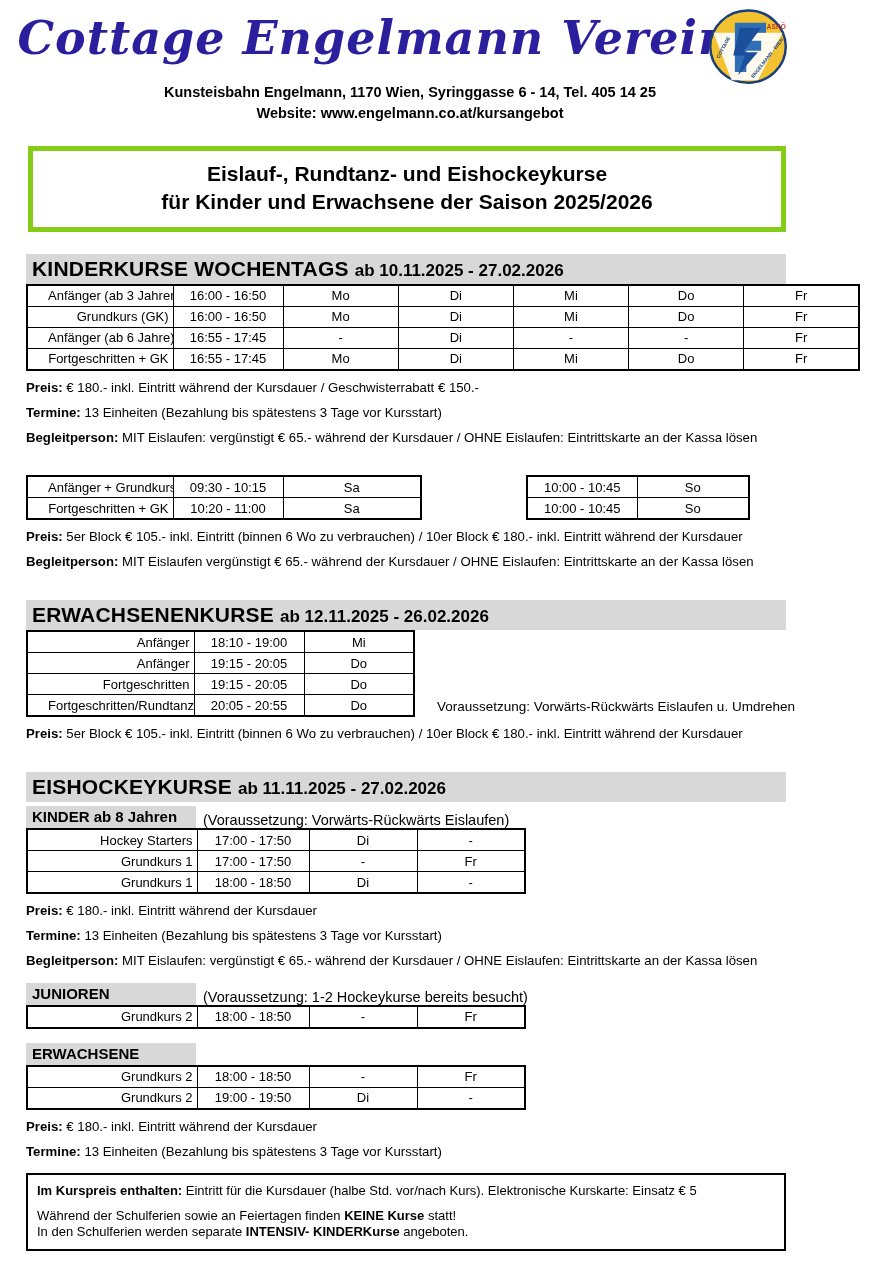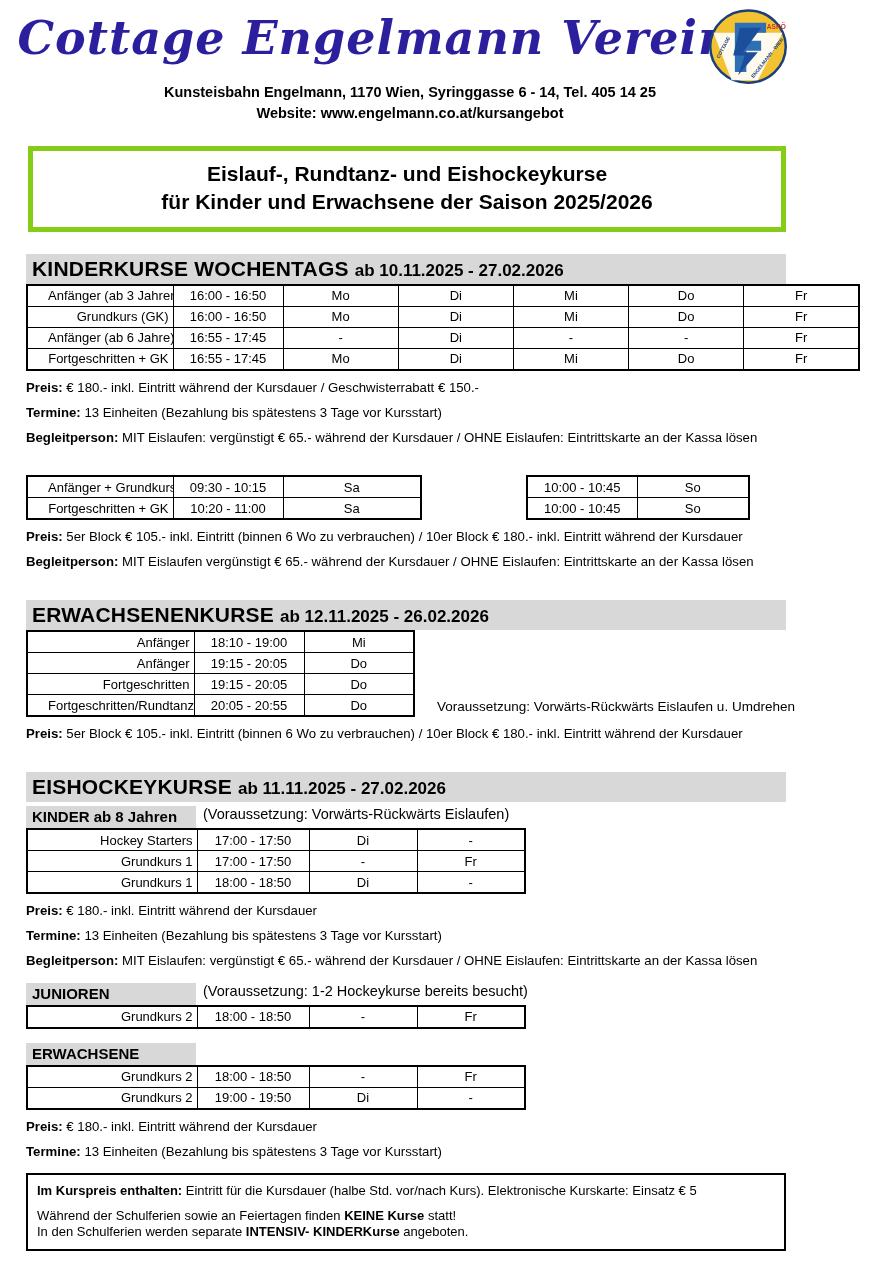--- a/index.html
+++ b/index.html
@@ -160,21 +160,21 @@
   }
   .note b { font-weight: bold; }
 
   .spacer-sm { height: 10px; }
   .spacer-md { height: 22px; }
   .spacer-lg { height: 30px; }
 
   
   .sub-head {
     display: flex;
-    align-items: flex-start;
+    align-items: flex-end;
     margin-top: 4px;
   }
   .sub-head .tag {
     background: #d8d8d8;
     font-size: 15px;
     font-weight: bold;
     padding: 2px 6px 3px 6px;
     box-sizing: border-box;
     white-space: nowrap;
   }

